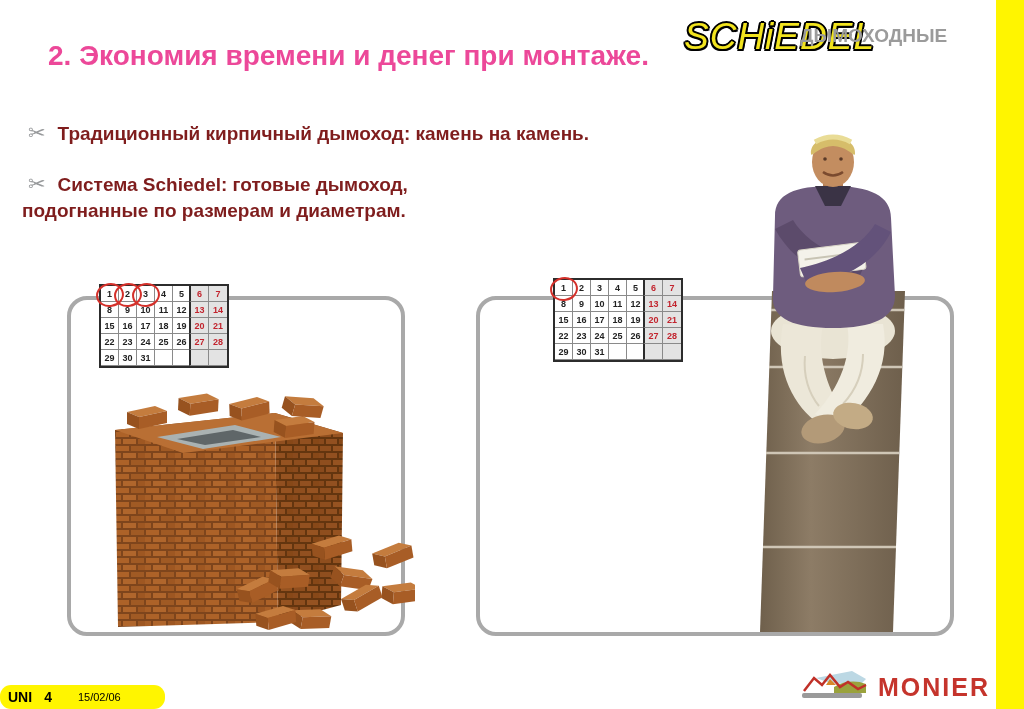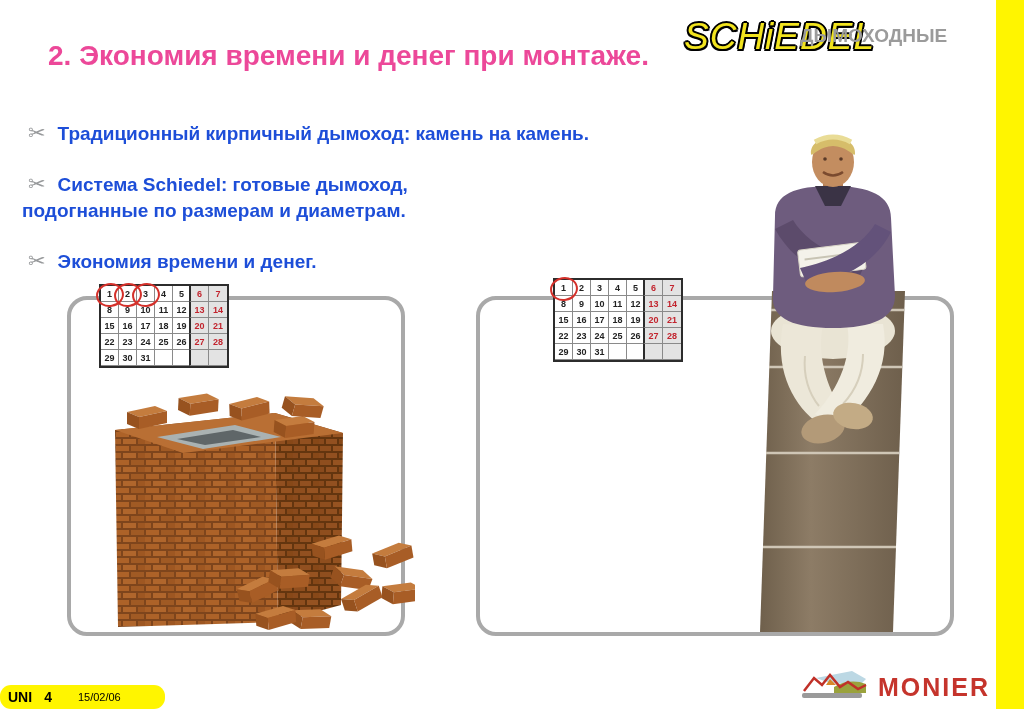--- a/index.html
+++ b/index.html
@@ -17,21 +17,21 @@
   .tagline{position:absolute;left:800px;top:25px;width:168px;color:#9b9b9b;font-weight:bold;
     font-size:19px;line-height:22px;}
   .tagline .l2{text-align:center;}
 
   .title{position:absolute;left:48px;top:40px;font-size:28px;font-weight:bold;color:#ec4899;}
 
   
   .bullet-list{position:absolute;left:22px;top:120px;width:680px;}
   .bullet{margin-bottom:24px;font-size:19px;line-height:26px;font-weight:bold;color:#97999b;}
   .scissors{display:inline-block;font-size:21px;margin:0 12px 0 6px;color:#97999b;font-weight:normal;}
-  .bline{color:#1d4ed8;}
+  .bline{color:#7f1d1d;}
 
   
   .panel{position:absolute;top:296px;height:340px;border:4px solid #a9a9a9;border-radius:20px;
     background:#fff;box-sizing:border-box;}
   .panel-left{left:67px;width:338px;}
   .panel-right{left:476px;width:478px;}
 
   
   .chimney-svg{position:absolute;left:85px;top:375px;}
   .mason-svg{position:absolute;left:745px;top:126px;}
@@ -67,21 +67,20 @@
 
   <div class="brand">SCHiEDEL</div>
   <div class="tagline">
     <div class="l1">ДЫМОХОДНЫЕ</div>
   </div>
   <div class="title">2. Экономия времени и денег при монтаже.</div>
 
   <div class="bullet-list">
       <div class="bullet"><span class="scissors">✂</span><span class="bline">Традиционный кирпичный дымоход: камень на камень.</span></div>
       <div class="bullet"><span class="scissors">✂</span><span class="bline">Система Schiedel: готовые дымоход,</span><div class="bline">подогнанные по размерам и диаметрам.</div></div>
-      <div class="bullet"><span class="scissors">✂</span><span class="bline">Экономия времени и денег.</span></div>
     </div>
 
   <div class="panel panel-left"></div>
   <div class="panel panel-right"></div>
 
   <svg class="chimney-svg" width="330" height="257" viewBox="0 0 330 257">
     <defs>
       <pattern id="bricksFront" width="30" height="14" patternUnits="userSpaceOnUse">
         <rect width="30" height="14" fill="#7e451c"></rect>
         <rect x="1" y="1" width="13" height="5" fill="#ad6228"></rect>

